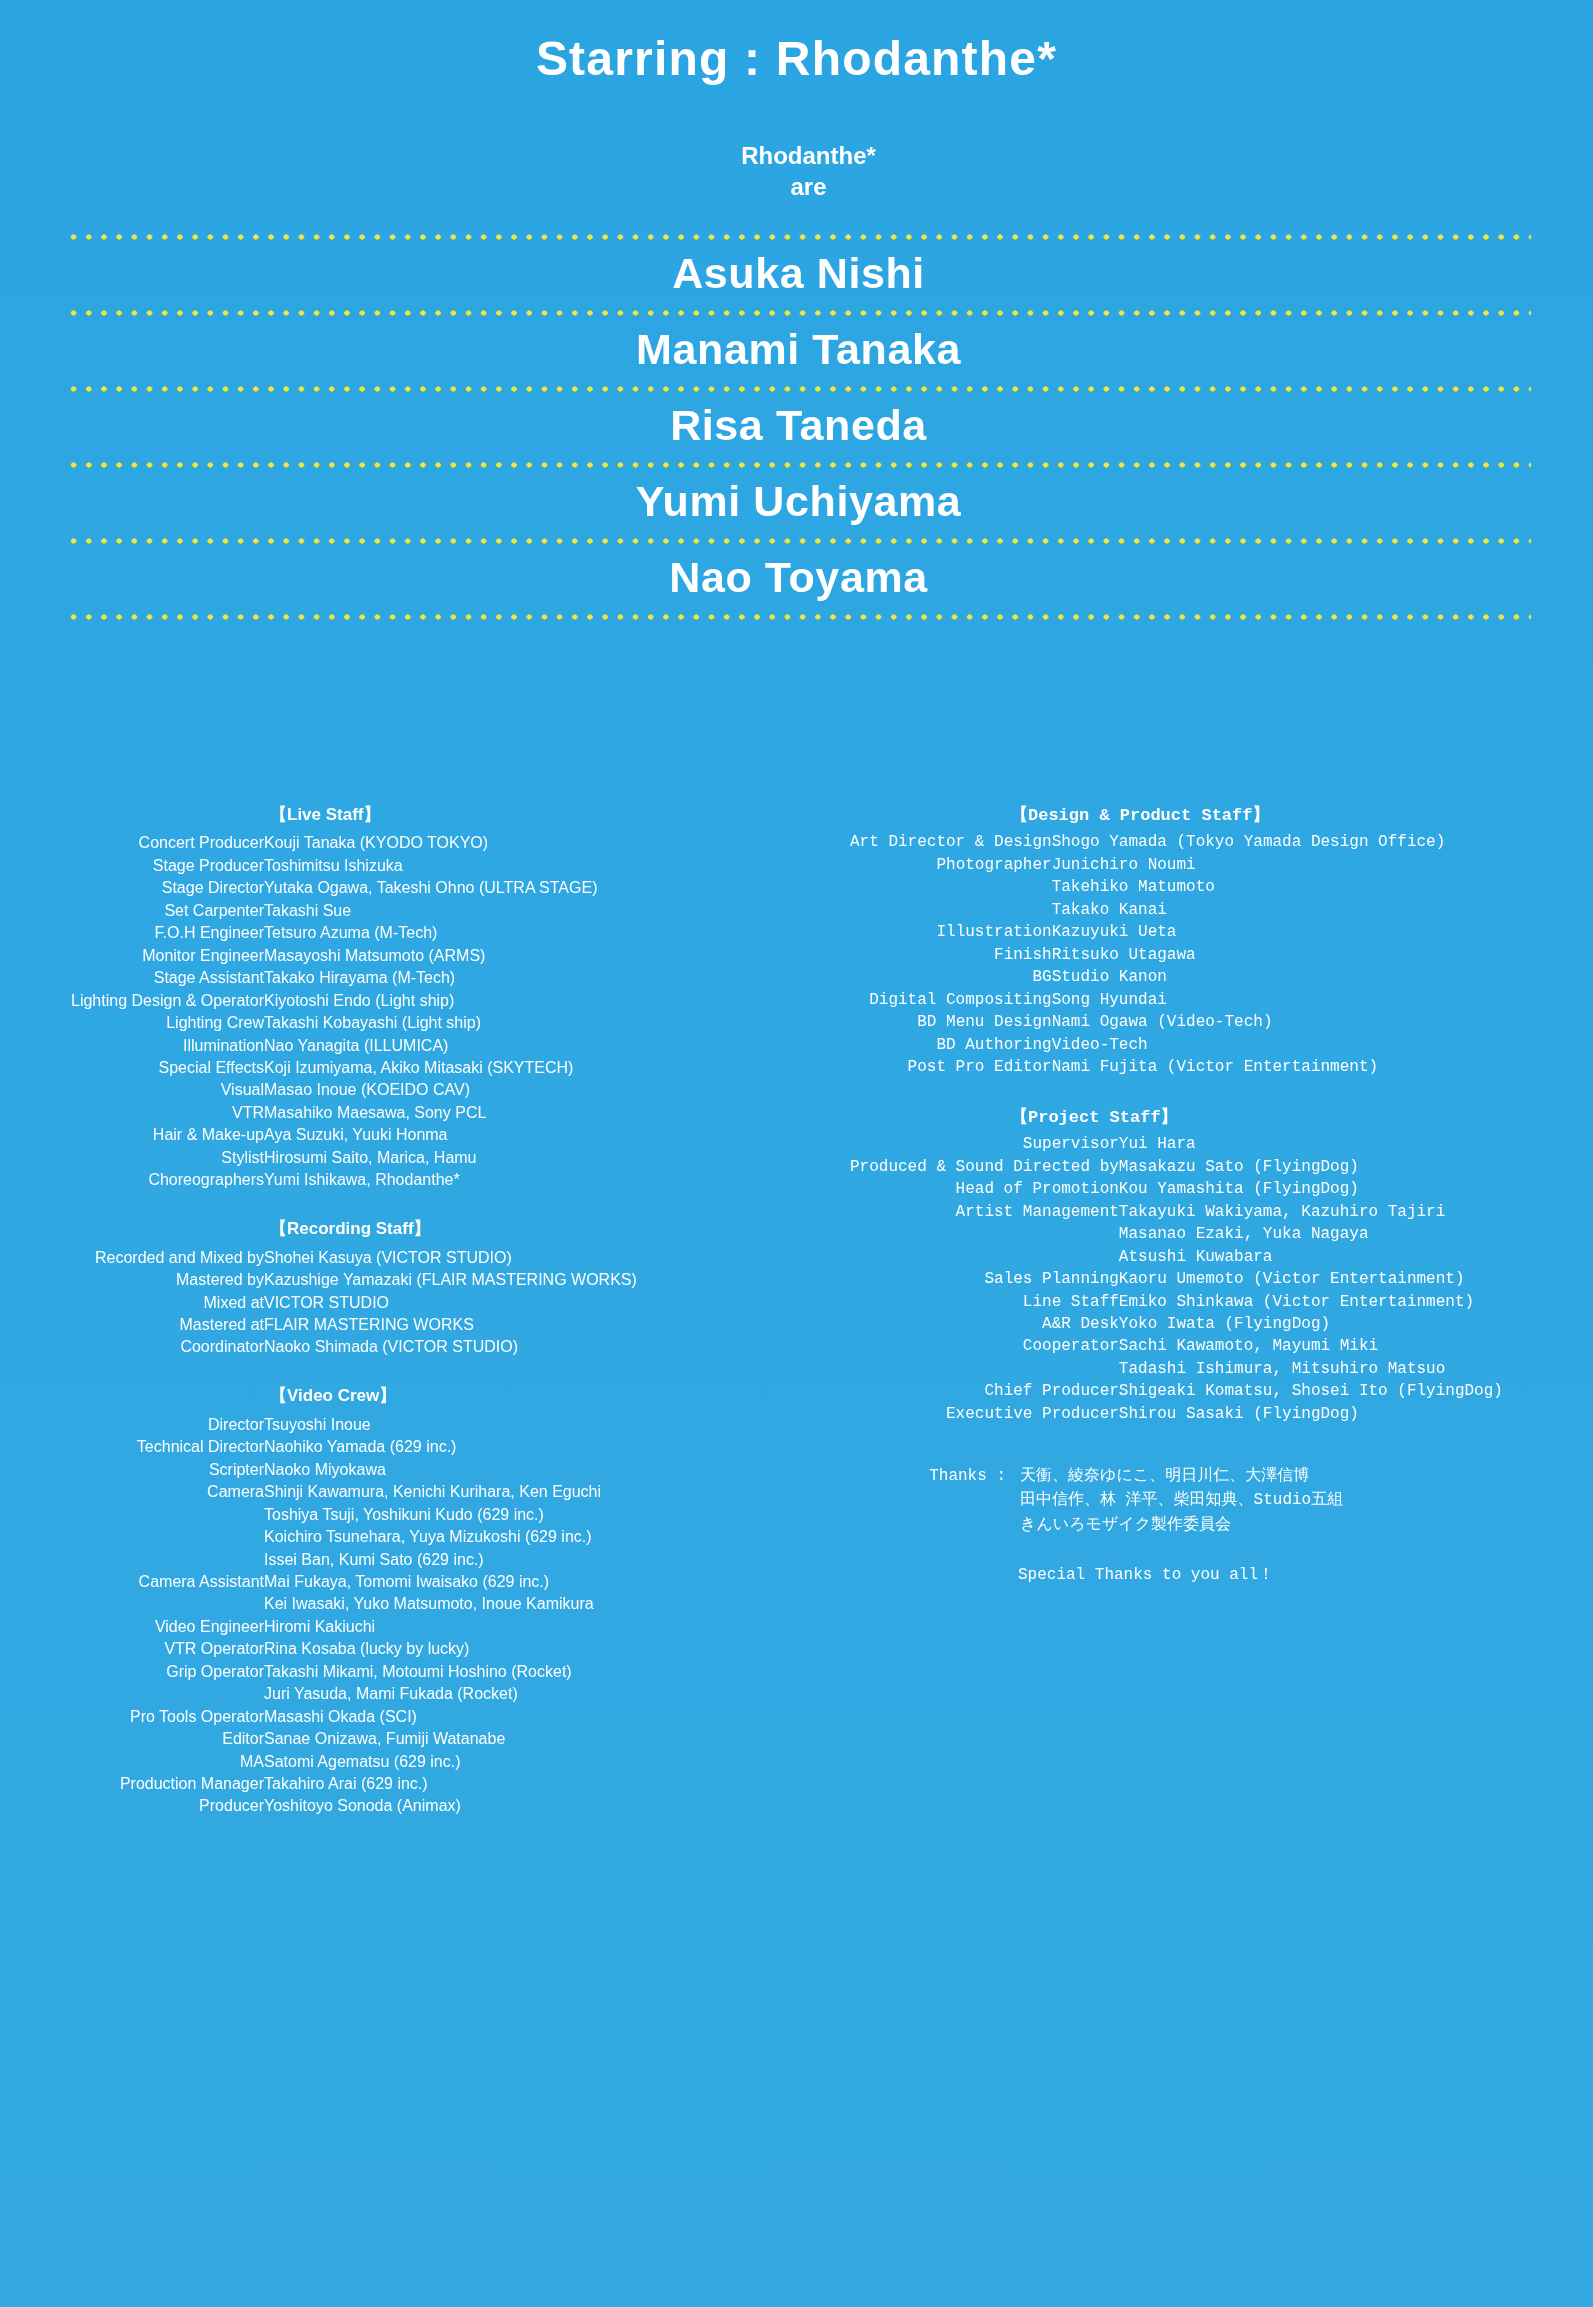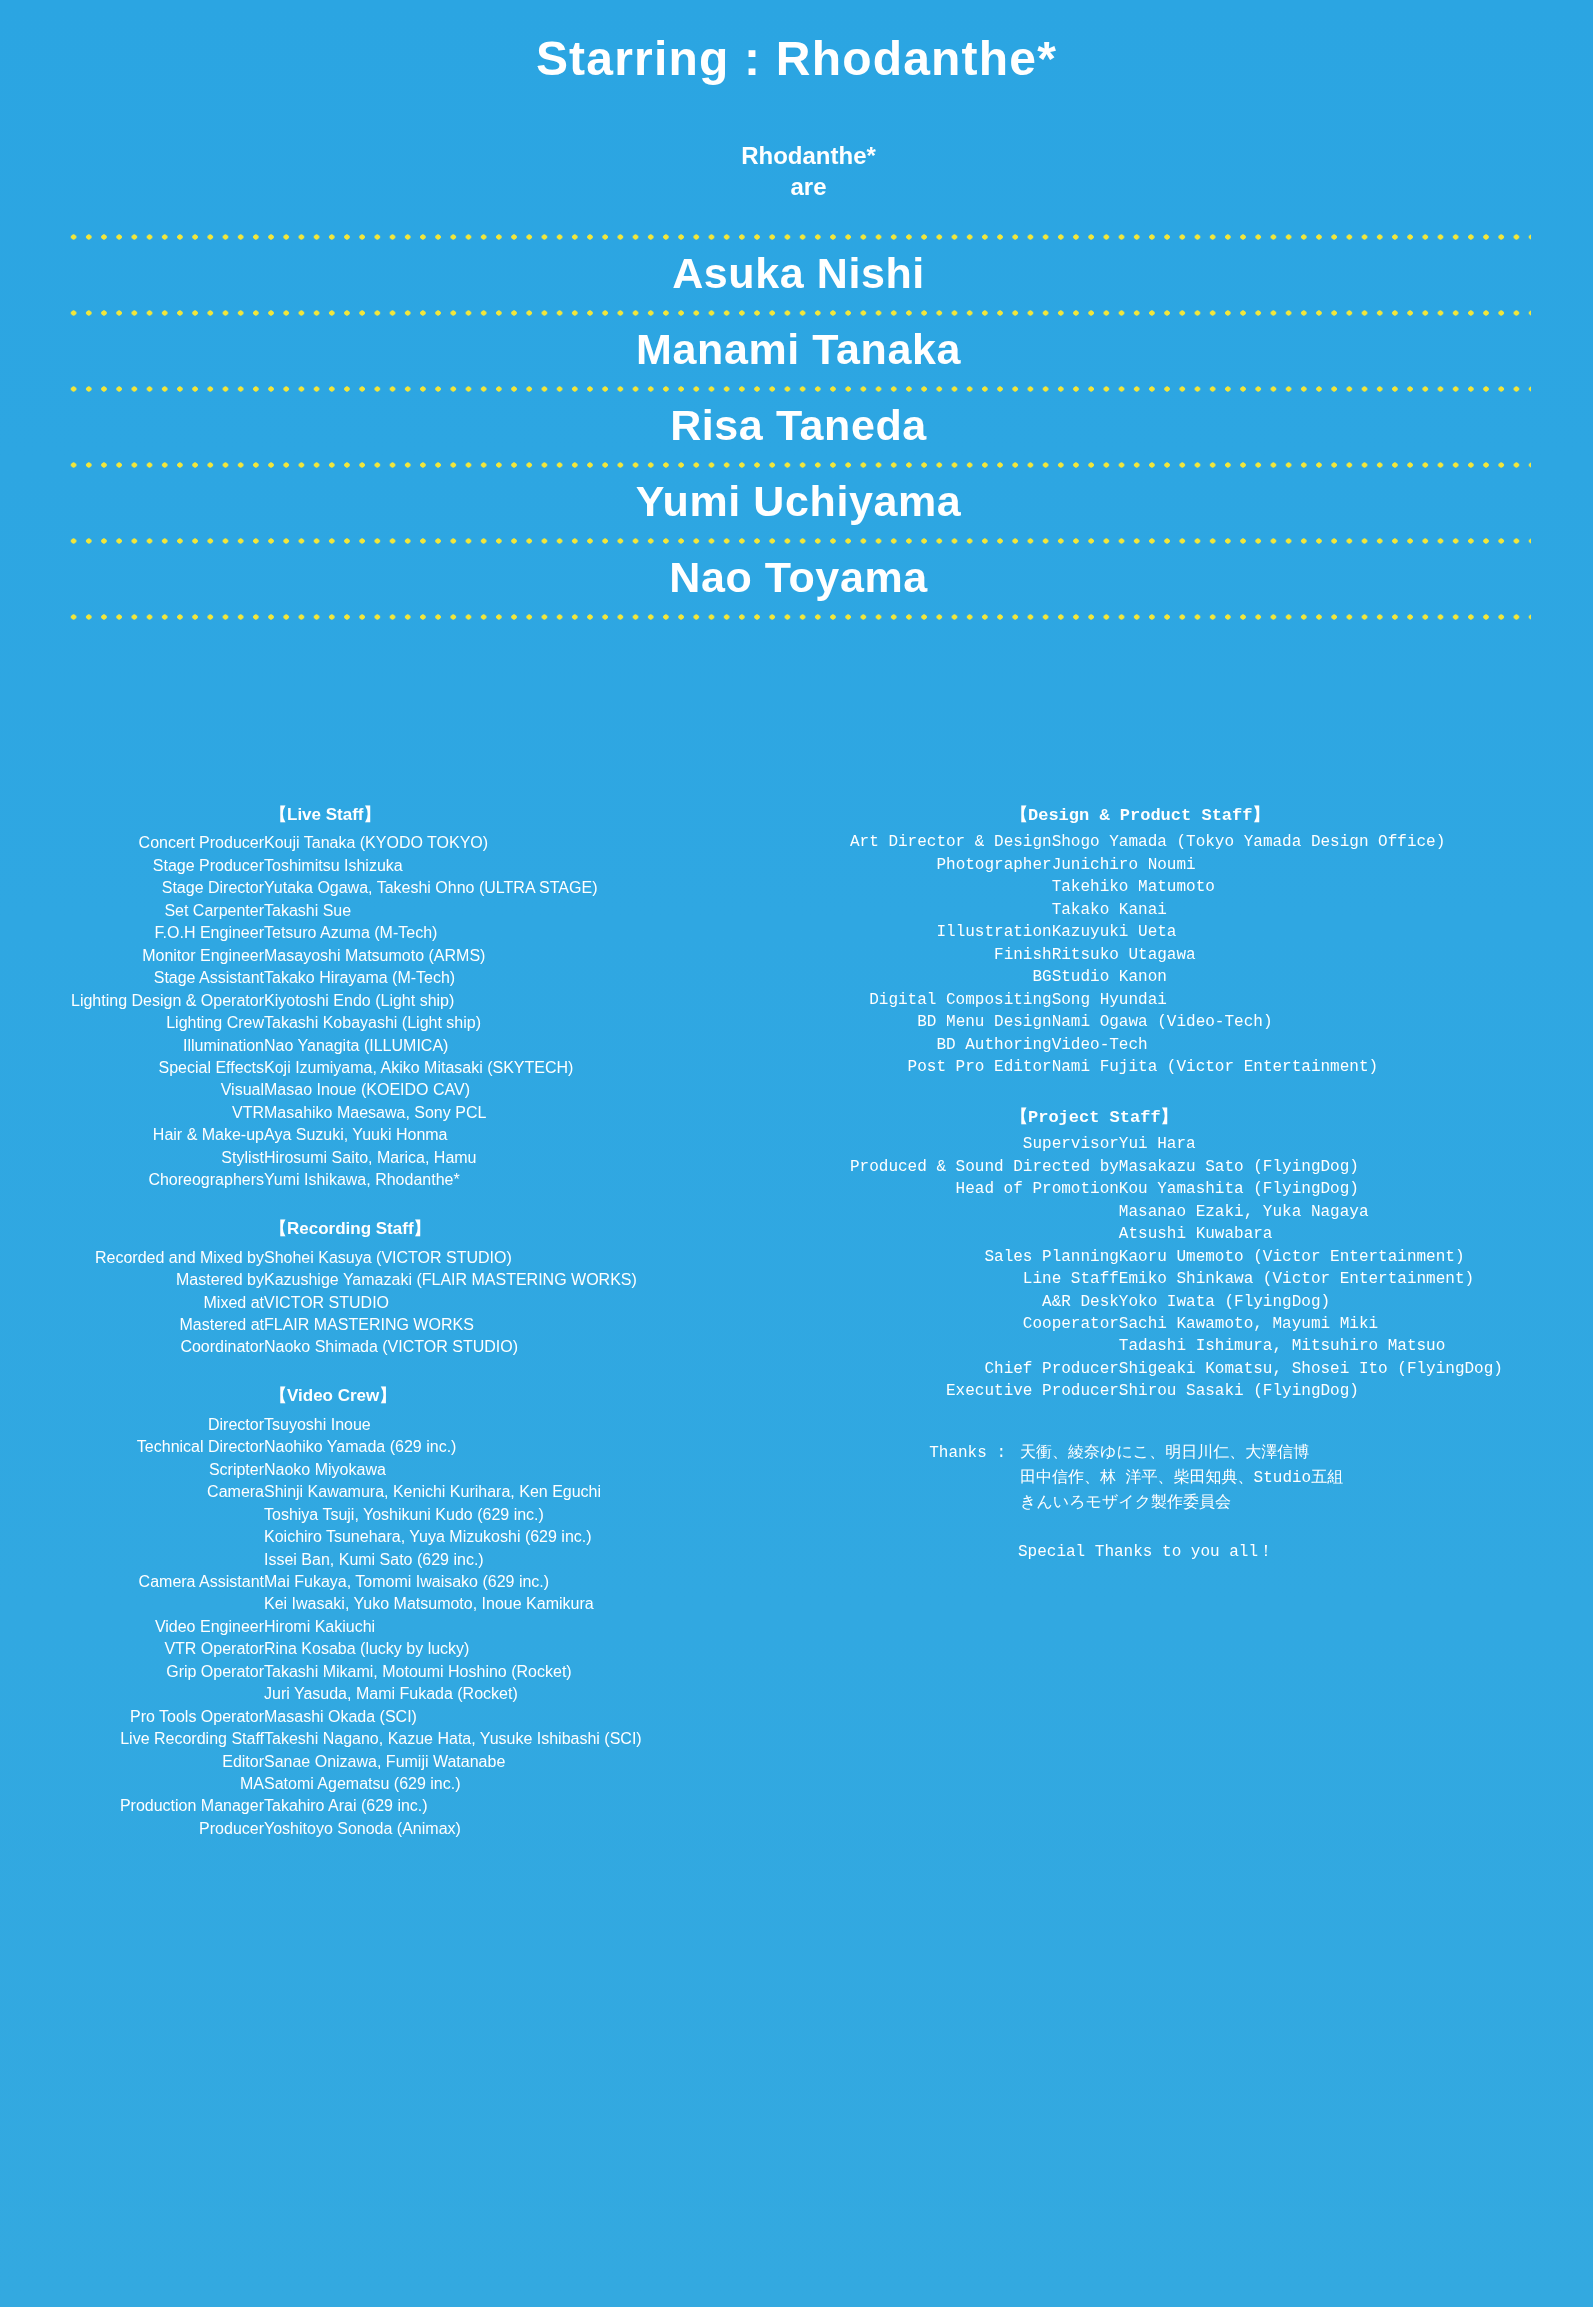--- a/index.html
+++ b/index.html
@@ -315,24 +315,20 @@
             </tr>
           <tr>
               <td class="role"></td>
               <td class="val">Juri Yasuda, Mami Fukada (Rocket)</td>
             </tr>
           <tr>
               <td class="role">Pro Tools Operator</td>
               <td class="val">Masashi Okada (SCI)</td>
             </tr>
           <tr>
-              <td class="role">Live Recording Staff</td>
-              <td class="val">Takeshi Nagano, Kazue Hata, Yusuke Ishibashi (SCI)</td>
-            </tr>
-          <tr>
               <td class="role">Editor</td>
               <td class="val">Sanae Onizawa, Fumiji Watanabe</td>
             </tr>
           <tr>
               <td class="role">MA</td>
               <td class="val">Satomi Agematsu (629 inc.)</td>
             </tr>
           <tr>
               <td class="role">Production Manager</td>
               <td class="val">Takahiro Arai (629 inc.)</td>
@@ -407,20 +403,24 @@
               <td class="role">Supervisor</td>
               <td class="val">Yui Hara</td>
             </tr>
           <tr>
               <td class="role">Produced &amp; Sound Directed by</td>
               <td class="val">Masakazu Sato (FlyingDog)</td>
             </tr>
           <tr>
               <td class="role">Head of Promotion</td>
               <td class="val">Kou Yamashita (FlyingDog)</td>
+            </tr>
+          <tr>
+              <td class="role">Artist Management</td>
+              <td class="val">Takayuki Wakiyama, Kazuhiro Tajiri</td>
             </tr>
           <tr>
               <td class="role"></td>
               <td class="val">Masanao Ezaki, Yuka Nagaya</td>
             </tr>
           <tr>
               <td class="role"></td>
               <td class="val">Atsushi Kuwabara</td>
             </tr>
           <tr>

